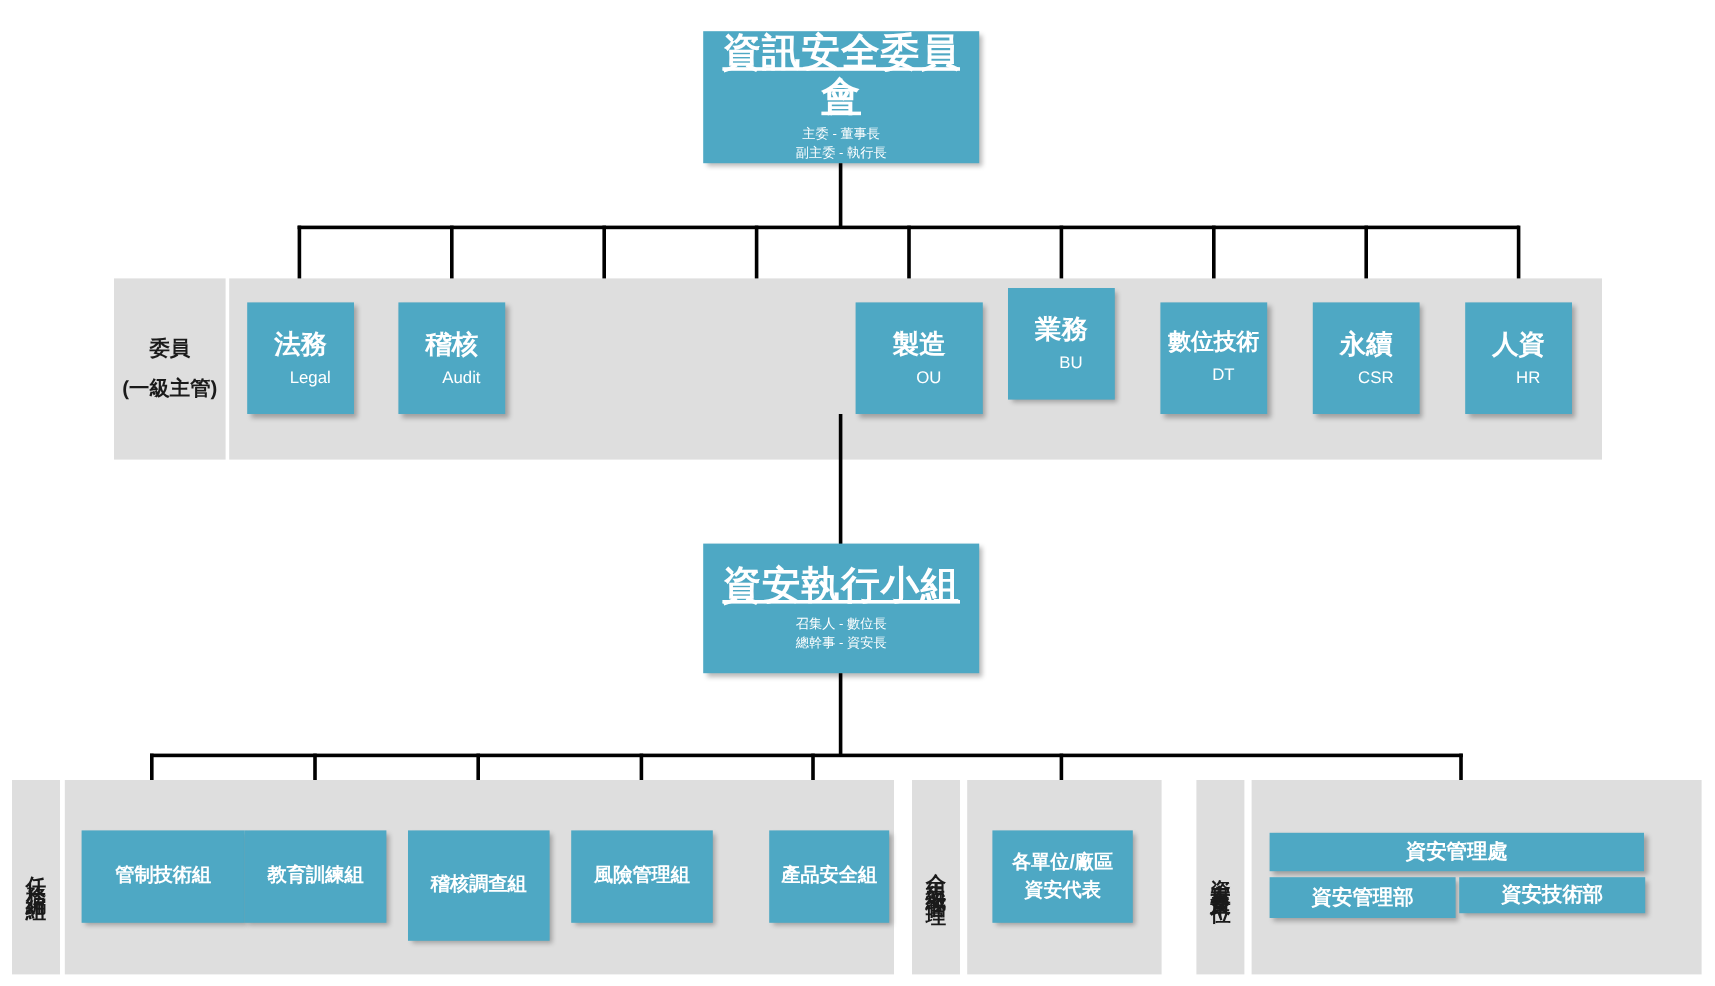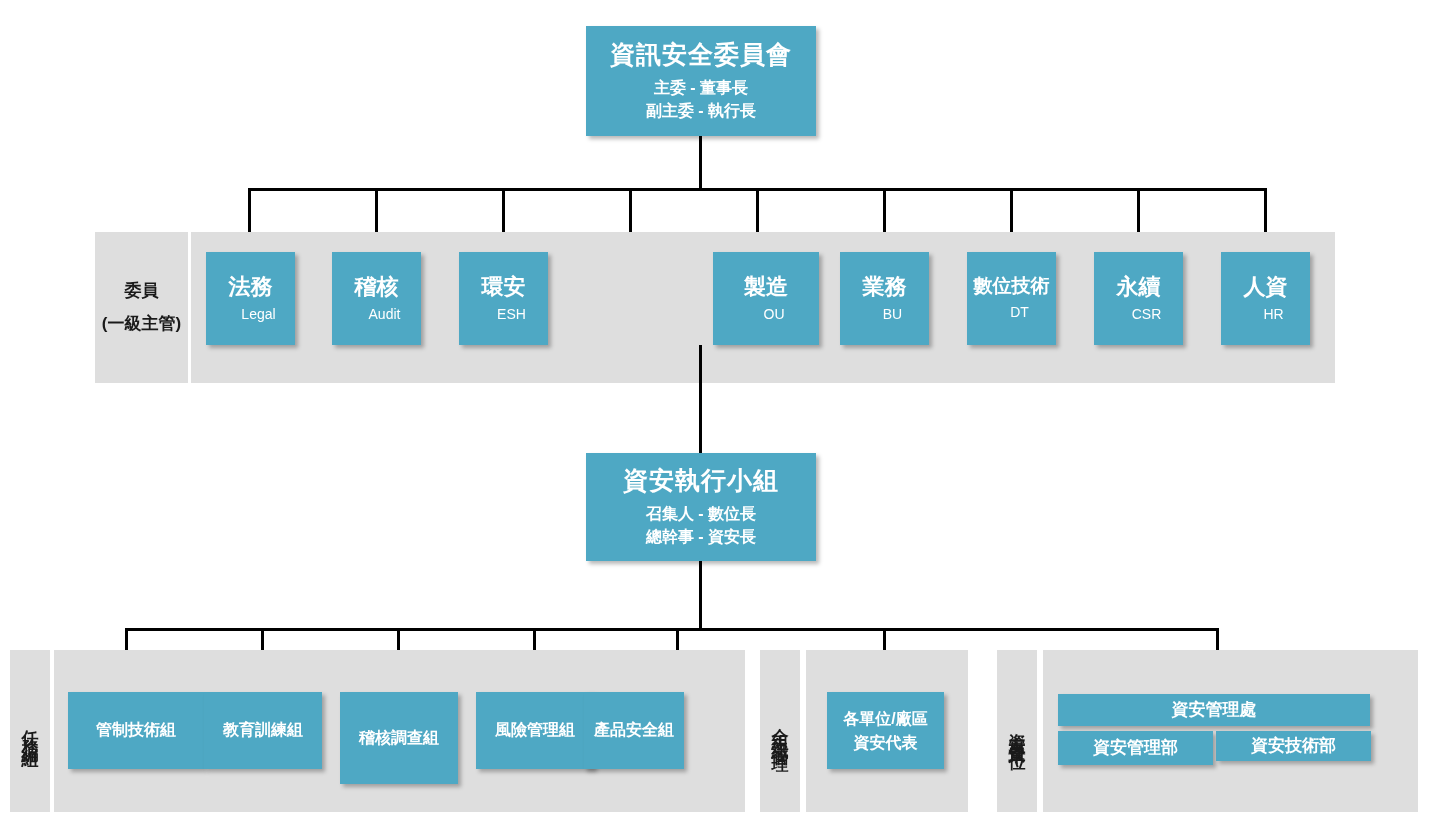--- a/index.html
+++ b/index.html
@@ -61,22 +61,22 @@
   .node .zh {
     font-weight: bold;
     line-height: 1.15;
   }
   .node .en {
     line-height: 1.3;
     margin-left: 16px;
   }
 
   
-  .node-head .zh { font-size: 25px; letter-spacing: 1px; margin-bottom: 7px; }
-  .node-head .sub { font-size: 16px; line-height: 1.45; font-weight: bold; }
+  .node-head .zh { font-size: 32px; letter-spacing: 1px; margin-bottom: 7px; text-decoration: underline; }
+  .node-head .sub { font-size: 11px; line-height: 1.45; font-weight: normal; }
 
   
   .node-member .zh { font-size: 22px; }
   .node-member .en { font-size: 14px; margin-top: 6px; font-weight: normal; }
   .node-member.narrow .zh { font-size: 19px; }
 
   
   .node-task .zh { font-size: 16px; font-weight: bold; }
   .node-task .zh2 { font-size: 16px; font-weight: bold; line-height: 1.45; }
 
@@ -121,29 +121,25 @@
   <div class="abs band" style="left:191px; top:232px; width:1144px; height:151px;"></div>
 
   <div class="abs node node-member" style="left:206px; top:252px; width:89px; height:93px;">
     <div class="zh">法務</div>
     <div class="en">Legal</div>
   </div>
   <div class="abs node node-member" style="left:332px; top:252px; width:89px; height:93px;">
     <div class="zh">稽核</div>
     <div class="en">Audit</div>
   </div>
-  <div class="abs node node-member" style="left:459px; top:252px; width:89px; height:93px;">
-    <div class="zh">環安</div>
-    <div class="en">ESH</div>
-  </div>
   <div class="abs node node-member" style="left:713px; top:252px; width:106px; height:93px;">
     <div class="zh">製造</div>
     <div class="en">OU</div>
   </div>
-  <div class="abs node node-member" style="left:840px; top:252px; width:89px; height:93px;">
+  <div class="abs node node-member" style="left:840px; top:240px; width:89px; height:93px;">
     <div class="zh">業務</div>
     <div class="en">BU</div>
   </div>
   <div class="abs node node-member narrow" style="left:967px; top:252px; width:89px; height:93px;">
     <div class="zh">數位技術</div>
     <div class="en">DT</div>
   </div>
   <div class="abs node node-member" style="left:1094px; top:252px; width:89px; height:93px;">
     <div class="zh">永續</div>
     <div class="en">CSR</div>
@@ -183,21 +179,21 @@
   </div>
   <div class="abs node node-task" style="left:204px; top:692px; width:118px; height:77px;">
     <div class="zh">教育訓練組</div>
   </div>
   <div class="abs node node-task" style="left:340px; top:692px; width:118px; height:92px;">
     <div class="zh">稽核調查組</div>
   </div>
   <div class="abs node node-task" style="left:476px; top:692px; width:118px; height:77px;">
     <div class="zh">風險管理組</div>
   </div>
-  <div class="abs node node-task" style="left:584px; top:692px; width:100px; height:77px;">
+  <div class="abs node node-task" style="left:641px; top:692px; width:100px; height:77px;">
     <div class="zh">產品安全組</div>
   </div>
 
   <div class="abs band-label" style="left:760px; top:650px; width:40px; height:162px;">
     <div class="lbl-v">全組織管理</div>
   </div>
   <div class="abs band" style="left:806px; top:650px; width:162px; height:162px;"></div>
 
   <div class="abs node node-task" style="left:827px; top:692px; width:117px; height:77px;">
     <div class="zh2">各單位/廠區</div>

